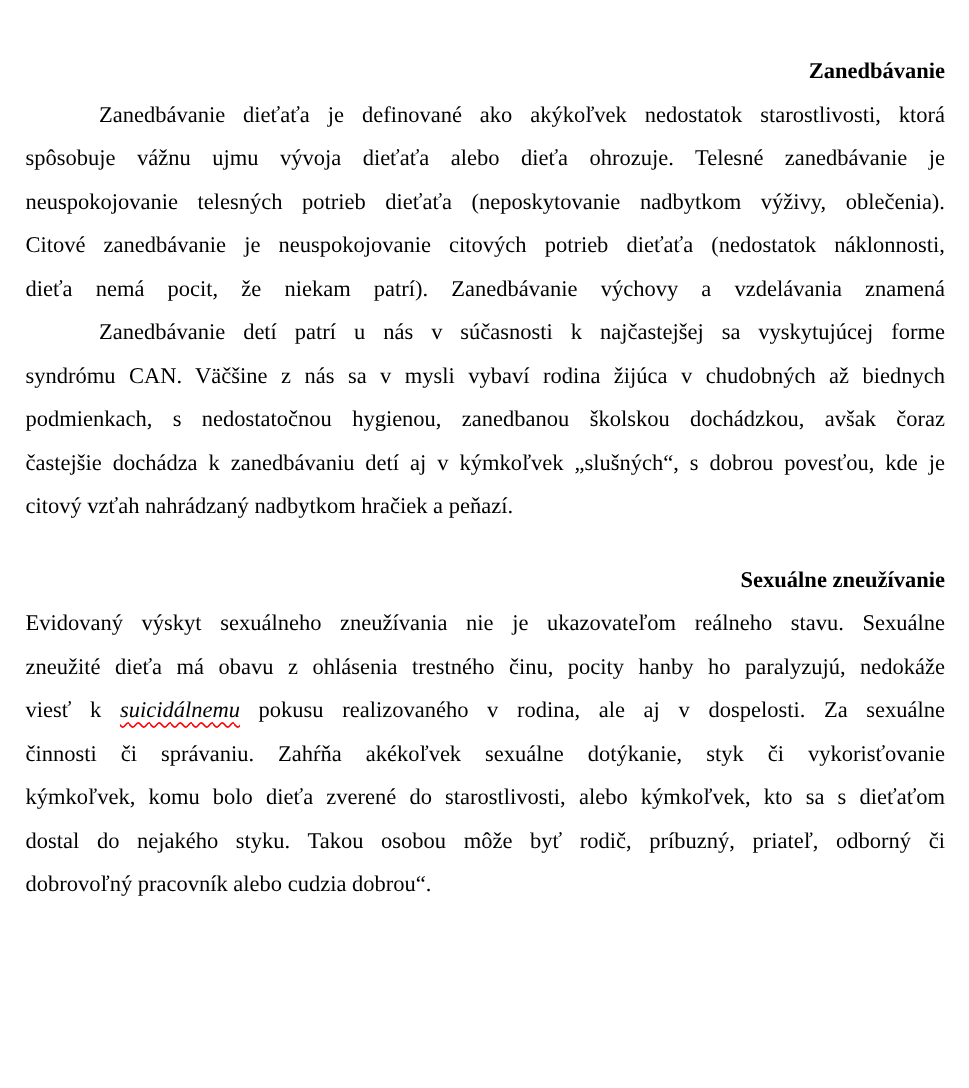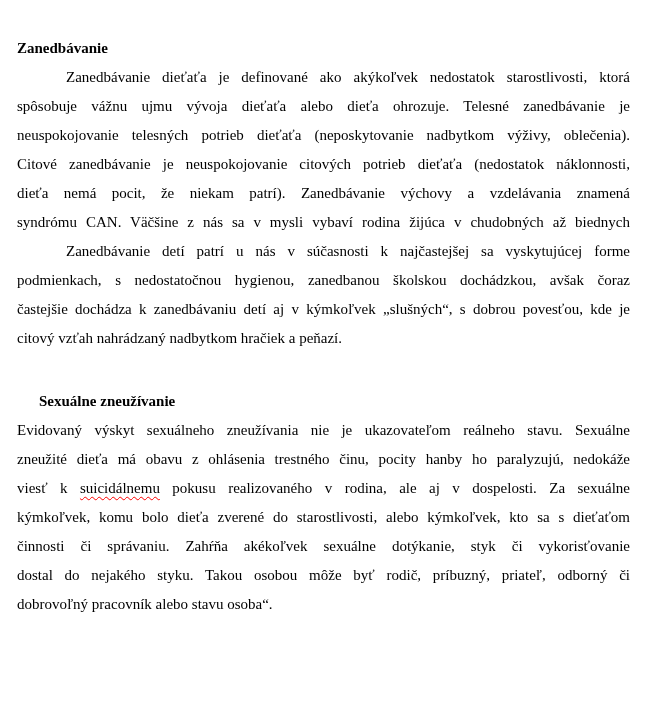--- a/index.html
+++ b/index.html
@@ -19,73 +19,75 @@
     width: 646px;
     height: 725px;
     padding: 34px 16px 0 17px;
     background: var(--page-bg, #ffffff);
   }
   .heading {
     font-size: 15px;
     line-height: 29px;
     font-weight: bold;
     white-space: nowrap;
+    text-align: right;
   }
-  .section-abuse { margin-top: 34px; }
+  .section-abuse { margin-top: 20px; }
   .section-abuse .heading { margin-left: 22px; }
   .paragraph { margin: 0; }
   .line {
     font-size: 15px;
     line-height: 29px;
     text-align: justify;
     text-align-last: justify;
     text-justify: inter-word;
   }
   .line.last  { text-align-last: left; }
   .line.indent { text-indent: 49px; }
   .misspelled {
     text-decoration-line: underline;
     text-decoration-style: wavy;
     text-decoration-color: var(--spell-color, #ff0000);
     text-decoration-thickness: 1px;
     text-underline-offset: 3px;
     text-decoration-skip-ink: none;
+    font-style: italic;
   }
 </style>
 </head>
 <body>
 
 <div class="page">
   <div class="section section-neglect">
     <div class="heading">Zanedbávanie</div>
     <div>
         <div class="paragraph">
           <div class="line indent"><span>Zanedbávanie dieťaťa je definované ako akýkoľvek nedostatok starostlivosti, ktorá</span></div>
           <div class="line"><span>spôsobuje vážnu ujmu vývoja dieťaťa alebo dieťa ohrozuje. Telesné zanedbávanie je</span></div>
           <div class="line"><span>neuspokojovanie telesných potrieb dieťaťa (neposkytovanie nadbytkom výživy, oblečenia).</span></div>
           <div class="line"><span>Citové zanedbávanie je neuspokojovanie citových potrieb dieťaťa (nedostatok náklonnosti,</span></div>
           <div class="line"><span>dieťa nemá pocit, že niekam patrí). Zanedbávanie výchovy a vzdelávania znamená</span></div>
         </div>
         <div class="paragraph">
+          <div class="line indent"><span>Zanedbávanie detí patrí u nás v súčasnosti k najčastejšej sa vyskytujúcej forme</span></div>
           <div class="line"><span>syndrómu CAN. Väčšine z nás sa v mysli vybaví rodina žijúca v chudobných až biednych</span></div>
-          <div class="line indent"><span>Zanedbávanie detí patrí u nás v súčasnosti k najčastejšej sa vyskytujúcej forme</span></div>
           <div class="line"><span>podmienkach, s nedostatočnou hygienou, zanedbanou školskou dochádzkou, avšak čoraz</span></div>
           <div class="line"><span>častejšie dochádza k zanedbávaniu detí aj v kýmkoľvek „slušných“, s dobrou povesťou, kde je</span></div>
           <div class="line last"><span>citový vzťah nahrádzaný nadbytkom hračiek a peňazí.</span></div>
         </div>
       </div>
   </div>
 
   <div class="section section-abuse">
     <div class="heading">Sexuálne zneužívanie</div>
     <div>
         <div class="paragraph">
           <div class="line"><span>Evidovaný výskyt sexuálneho zneužívania nie je ukazovateľom reálneho stavu. Sexuálne</span></div>
           <div class="line"><span>zneužité dieťa má obavu z ohlásenia trestného činu, pocity hanby ho paralyzujú, nedokáže</span></div>
           <div class="line"><span>viesť k </span><span class="misspelled">suicidálnemu</span><span> pokusu realizovaného v rodina, ale aj v dospelosti. Za sexuálne</span></div>
+          <div class="line"><span>činnosti či správaniu. Zahŕňa akékoľvek sexuálne dotýkanie, styk či vykorisťovanie</span></div>
           <div class="line"><span>kýmkoľvek, komu bolo dieťa zverené do starostlivosti, alebo kýmkoľvek, kto sa s dieťaťom</span></div>
-          <div class="line"><span>činnosti či správaniu. Zahŕňa akékoľvek sexuálne dotýkanie, styk či vykorisťovanie</span></div>
           <div class="line"><span>dostal do nejakého styku. Takou osobou môže byť rodič, príbuzný, priateľ, odborný či</span></div>
-          <div class="line last"><span>dobrovoľný pracovník alebo stavu osoba“.</span></div>
+          <div class="line last"><span>dobrovoľný pracovník alebo cudzia dobrou“.</span></div>
         </div>
       </div>
   </div>
 </div>
 
 </body></html>

